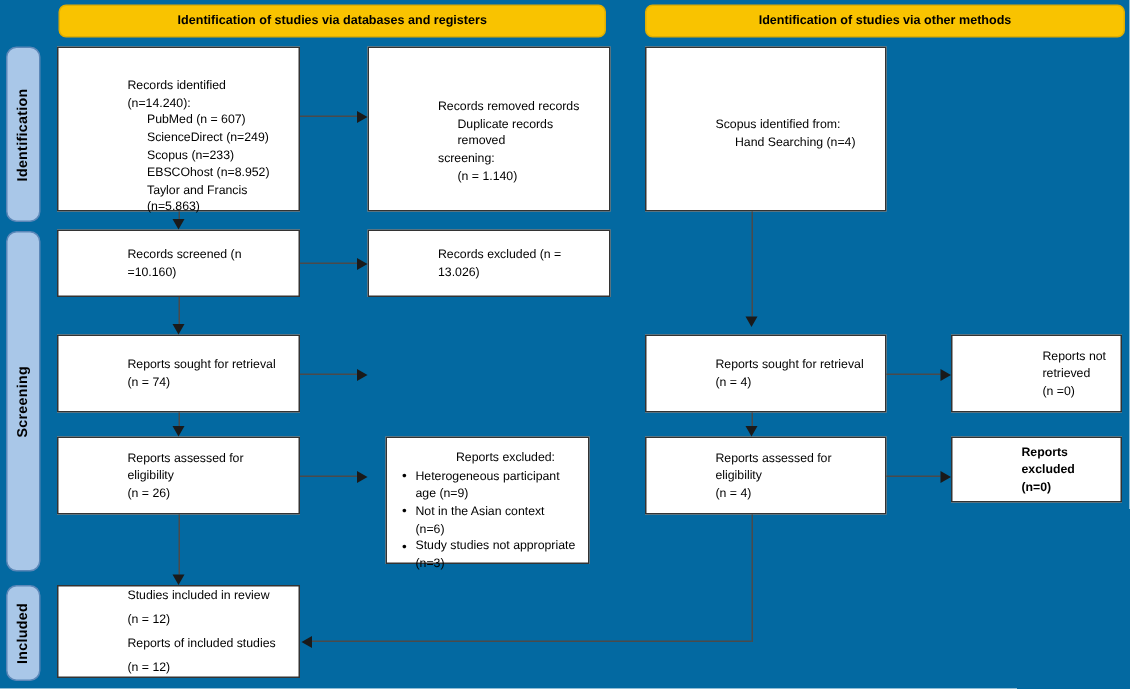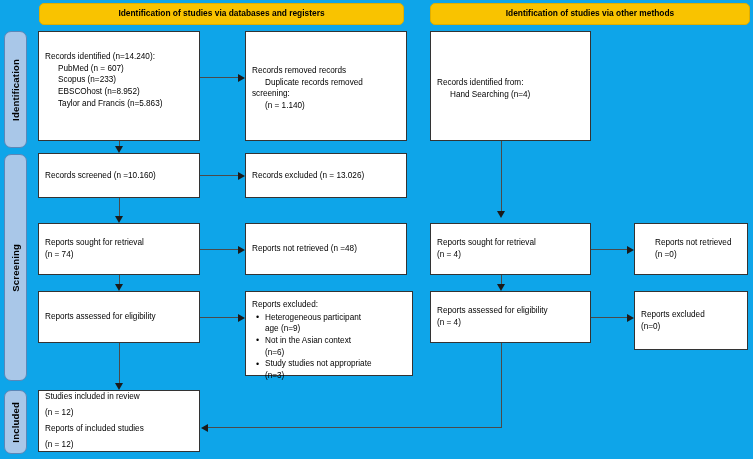--- a/index.html
+++ b/index.html
@@ -10,21 +10,21 @@
   body {
     width: 753px;
     height: 459px;
     font-family: "Liberation Sans", sans-serif;
     overflow: hidden;
   }
   #diagram {
     position: relative;
     width: 753px;
     height: 459px;
-    background: #0ea5e9;
+    background: #0369a1;
   }
 
   
   .phase-bar {
     position: absolute;
     background: #A9C7E8;
     border: 1px solid #5B87B8;
     border-radius: 7px;
     display: flex;
     align-items: center;
@@ -71,20 +71,21 @@
   }
   .fbox.vtop {
     justify-content: flex-start;
     padding-top: 7px;
   }
   .fbox .ln {
     font-size: 8.2px;
     color: #000000;
     line-height: 1.42;
     white-space: pre-wrap;
+    margin-left: 40px;
   }
   .fbox .ln.ind {
     padding-left: 13px;
   }
 
   
   ul.excl {
     margin: 1px 0 0 0;
     padding-left: 13px;
     list-style: none;
@@ -160,20 +161,21 @@
     <span>Identification of studies via databases and registers</span>
   </div>
 
   <div class="section-header" style="left:430px; top:3px; width:318px; height:20px;">
     <span>Identification of studies via other methods</span>
   </div>
 
   <div class="fbox vtop" style="left:38px; top:31px; width:162px; height:110px;">
     <div class="ln" style="padding-top:12px;">Records identified (n=14.240):</div>
     <div class="ln ind">PubMed (n = 607)</div>
+    <div class="ln ind">ScienceDirect (n=249)</div>
     <div class="ln ind">Scopus (n=233)</div>
     <div class="ln ind">EBSCOhost (n=8.952)</div>
     <div class="ln ind">Taylor and Francis (n=5.863)</div>
   </div>
 
   <div class="fbox vtop" style="left:245px; top:31px; width:162px; height:110px;">
     <div class="ln" style="padding-top:26px;"><span>Records removed </span><span class="ital">records</span></div>
     <div class="ln ind">Duplicate records removed</div>
     <div class="ln"><span class="ital">screening</span><span>:</span></div>
     <div class="ln ind">(n = 1.140)</div>
@@ -185,58 +187,56 @@
 
   <div class="fbox" style="left:245px; top:153px; width:162px; height:45px;">
     <div class="ln">Records excluded (n = 13.026)</div>
   </div>
 
   <div class="fbox" style="left:38px; top:223px; width:162px; height:52px;">
     <div class="ln">Reports sought for retrieval</div>
     <div class="ln">(n = 74)</div>
   </div>
 
-  <div class="fbox" style="left:245px; top:223px; width:162px; height:52px;">
-    <div class="ln">Reports not retrieved (n =48)</div>
-  </div>
 
   <div class="fbox" style="left:38px; top:291px; width:162px; height:52px;">
     <div class="ln">Reports assessed for eligibility</div>
-  </div>
-
-  <div class="fbox vtop" style="left:245px; top:291px; width:168px; height:85px;">
+    <div class="ln">(n = 26)</div>
+  </div>
+
+  <div class="fbox vtop" style="left:257px; top:291px; width:136px; height:85px;">
     <div class="ln">Reports excluded:</div>
     <ul class="excl">
       <li><span>Heterogeneous participant</span><span class="tail">age (n=9)</span></li>
       <li><span>Not in the Asian context</span><span class="tail">(n=6)</span></li>
       <li><span>Study studies not appropriate</span><span class="tail">(n=3)</span></li>
     </ul>
   </div>
 
   <div class="fbox vtop" style="left:430px; top:31px; width:161px; height:110px;">
-    <div class="ln" style="padding-top:38px;">Records identified from:</div>
+    <div class="ln" style="padding-top:38px;">Scopus identified from:</div>
     <div class="ln ind">Hand Searching (n=4)</div>
   </div>
 
   <div class="fbox" style="left:430px; top:223px; width:161px; height:52px;">
     <div class="ln">Reports sought for retrieval</div>
     <div class="ln">(n = 4)</div>
   </div>
 
   <div class="fbox" style="left:634px; top:223px; width:114px; height:52px;padding-left:20px;">
     <div class="ln">Reports not retrieved</div>
     <div class="ln">(n =0)</div>
   </div>
 
   <div class="fbox" style="left:430px; top:291px; width:161px; height:52px;">
     <div class="ln">Reports assessed for eligibility</div>
     <div class="ln">(n = 4)</div>
   </div>
 
-  <div class="fbox" style="left:634px; top:291px; width:114px; height:59px;">
+  <div class="fbox" style="left:634px; top:291px; width:114px; height:44px;font-weight:bold;">
     <div class="ln">Reports excluded</div>
     <div class="ln">(n=0)</div>
   </div>
 
   <div class="fbox" style="left:38px; top:390px; width:162px; height:62px;justify-content:space-between;">
     <div class="ln">Studies included in review</div>
     <div class="ln">(n = 12)</div>
     <div class="ln">Reports of included studies</div>
     <div class="ln">(n = 12)</div>
   </div>

